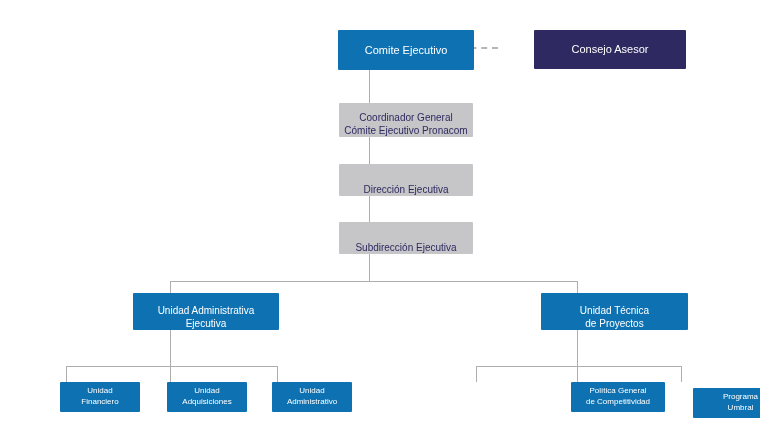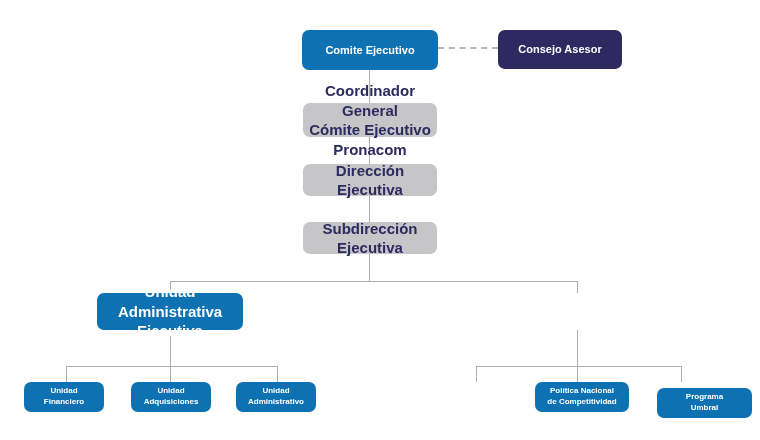--- a/index.html
+++ b/index.html
@@ -8,30 +8,31 @@
     width:760px;height:440px;
     background:#ffffff;
     font-family:"Liberation Sans", sans-serif;
     overflow:hidden;
   }
   .node{
     position:absolute;
     display:flex;flex-direction:column;
     align-items:center;justify-content:center;
     text-align:center;
-    border-radius:7px;
-    font-weight:bold;
+    border-radius:1px;
+    font-weight:normal;
     line-height:1.3;
     box-sizing:border-box;
+    margin-left:36px;
   }
   .blue{background:#0e72b2;color:#ffffff;}
   .navy{background:#2e2960;color:#ffffff;}
   .gray{background:#c6c5c8;color:#2e2a60;}
   .fs-top{font-size:11px;}
-  .fs-mid{font-size:15px;}
+  .fs-mid{font-size:10px;justify-content:flex-end;}
   .fs-child{font-size:8px;line-height:1.35;}
   .vline{position:absolute;width:1px;background:#aeaeae;}
   .hline{position:absolute;height:1px;background:#aeaeae;}
   .dashline{position:absolute;height:0;border-top:2px dashed #b5b5b5;}
 </style>
 </head>
 <body>
 
 <div class="canvas">
 
@@ -55,21 +56,21 @@
   <div class="vline" style="left:577px;top:330px;height:36px"></div>
   <div class="hline" style="left:476px;top:366px;width:205px"></div>
   <div class="vline" style="left:476px;top:366px;height:16px"></div>
   <div class="vline" style="left:577px;top:366px;height:16px"></div>
   <div class="vline" style="left:681px;top:366px;height:16px"></div>
 
   <div class="node blue fs-top" style="left:302px;top:30px;width:136px;height:40px">
     <span>Comite Ejecutivo</span>
   </div>
 
-  <div class="node navy fs-top" style="left:498px;top:30px;width:124px;height:39px">
+  <div class="node navy fs-top" style="left:498px;top:30px;width:152px;height:39px">
     <span>Consejo Asesor</span>
   </div>
 
   <div class="node gray fs-mid" style="left:303px;top:103px;width:134px;height:34px">
     <span>Coordinador General</span>
     <span>Cómite Ejecutivo Pronacom</span>
   </div>
 
   <div class="node gray fs-mid" style="left:303px;top:222px;width:134px;height:32px">
     <span>Subdirección Ejecutiva</span>
@@ -77,39 +78,43 @@
 
   <div class="node gray fs-mid" style="left:303px;top:164px;width:134px;height:32px">
     <span>Dirección Ejecutiva</span>
   </div>
 
   <div class="node blue fs-mid" style="left:97px;top:293px;width:146px;height:37px">
     <span>Unidad Administrativa</span>
     <span>Ejecutiva</span>
   </div>
 
+  <div class="node blue fs-mid" style="left:505px;top:293px;width:147px;height:37px">
+    <span>Unidad Técnica</span>
+    <span>de Proyectos</span>
+  </div>
 
   <div class="node blue fs-child" style="left:24px;top:382px;width:80px;height:30px">
     <span>Unidad</span>
     <span>Financiero</span>
   </div>
 
   <div class="node blue fs-child" style="left:131px;top:382px;width:80px;height:30px">
     <span>Unidad</span>
     <span>Adquisiciones</span>
   </div>
 
   <div class="node blue fs-child" style="left:236px;top:382px;width:80px;height:30px">
     <span>Unidad</span>
     <span>Administrativo</span>
   </div>
 
 
   <div class="node blue fs-child" style="left:535px;top:382px;width:94px;height:30px">
-    <span>Política Nacional</span>
+    <span>Política General</span>
     <span>de Competitividad</span>
   </div>
 
   <div class="node blue fs-child" style="left:657px;top:388px;width:95px;height:30px">
     <span>Programa</span>
     <span>Umbral</span>
   </div>
 
 </div>
 

